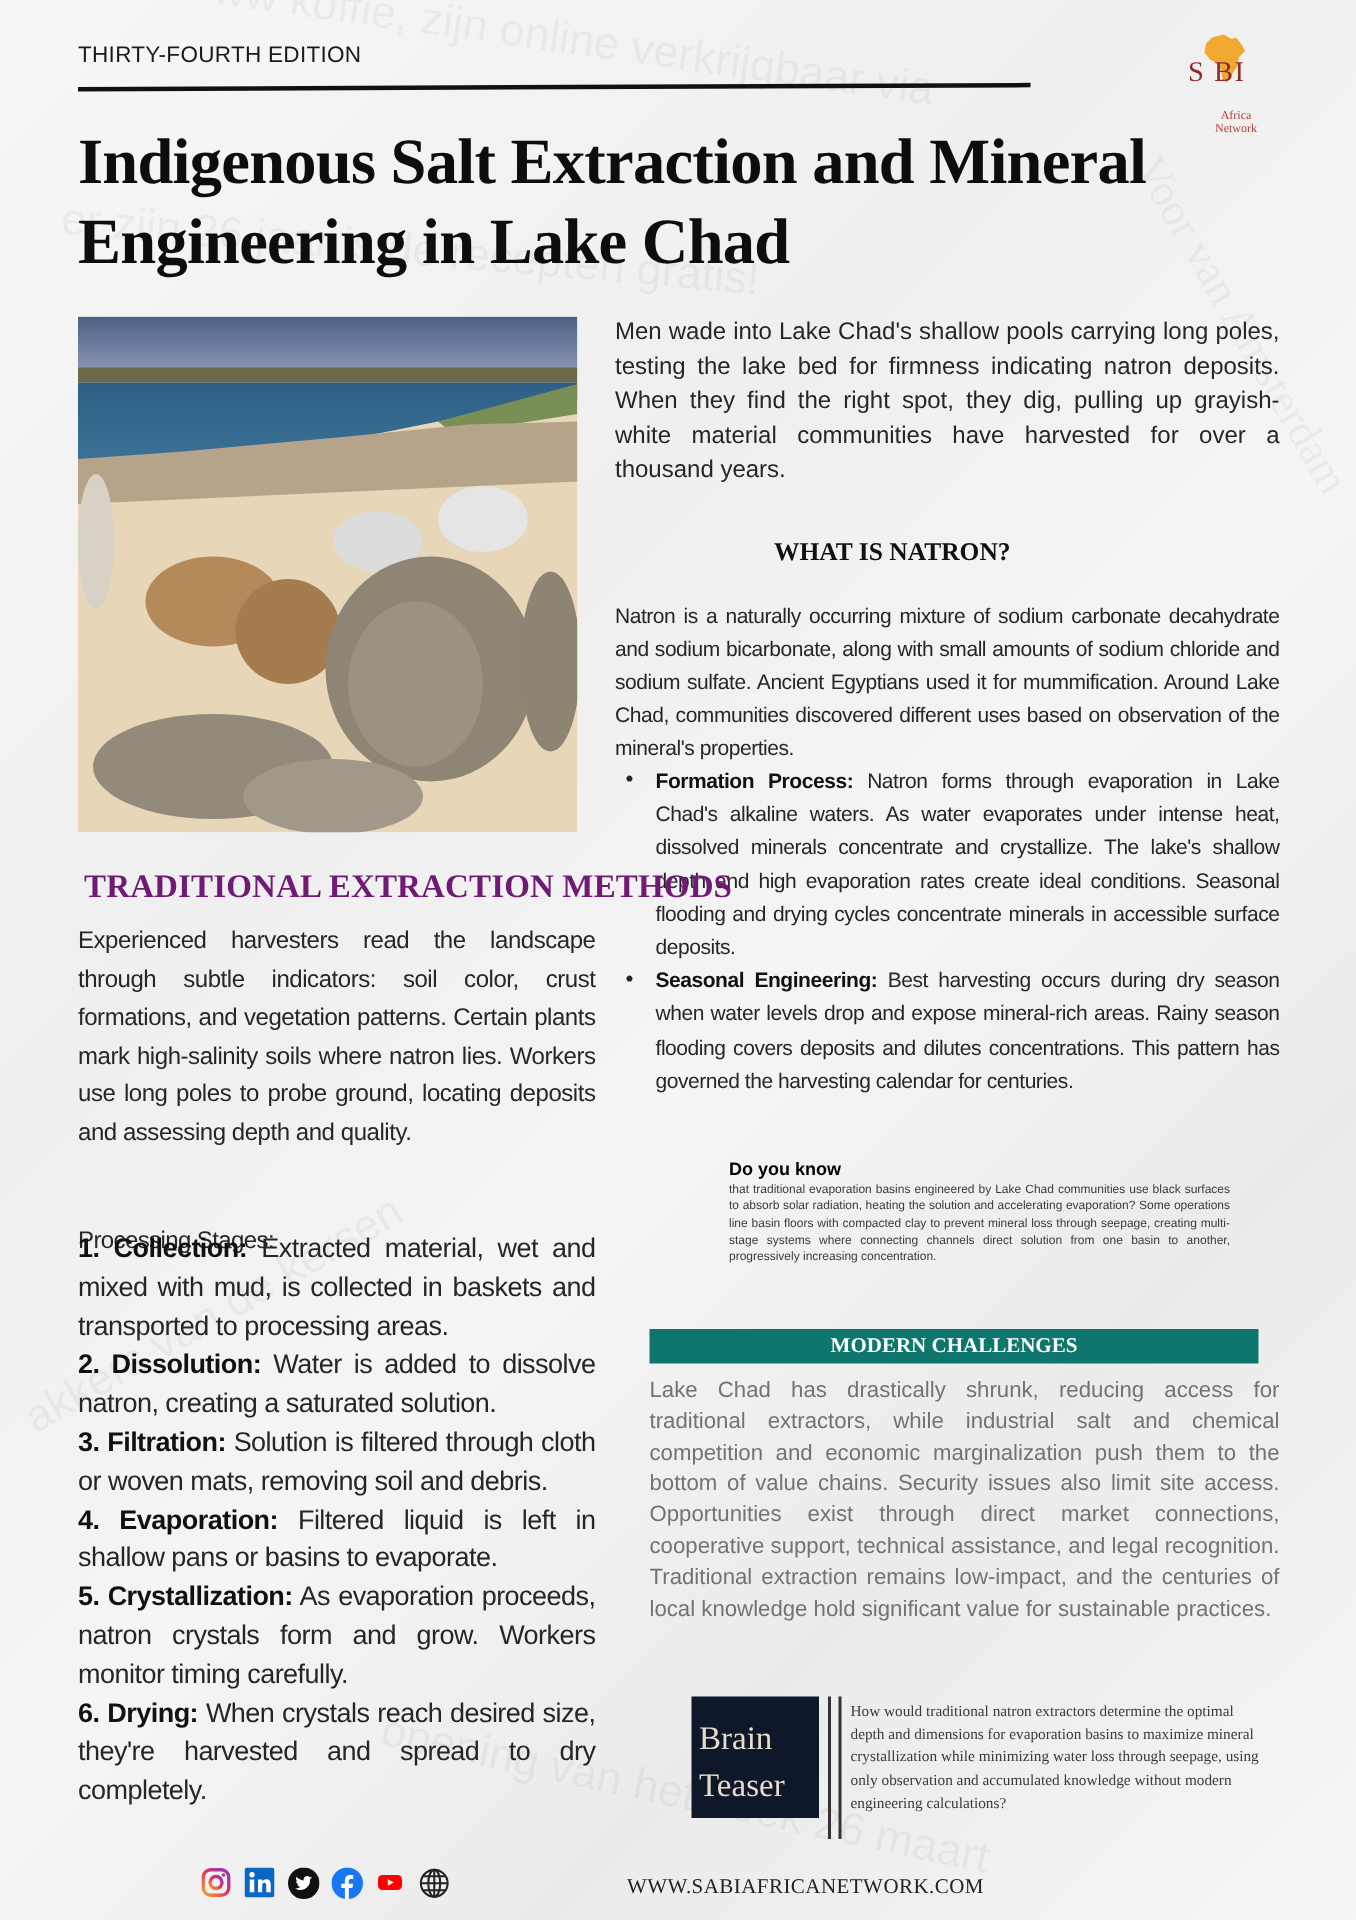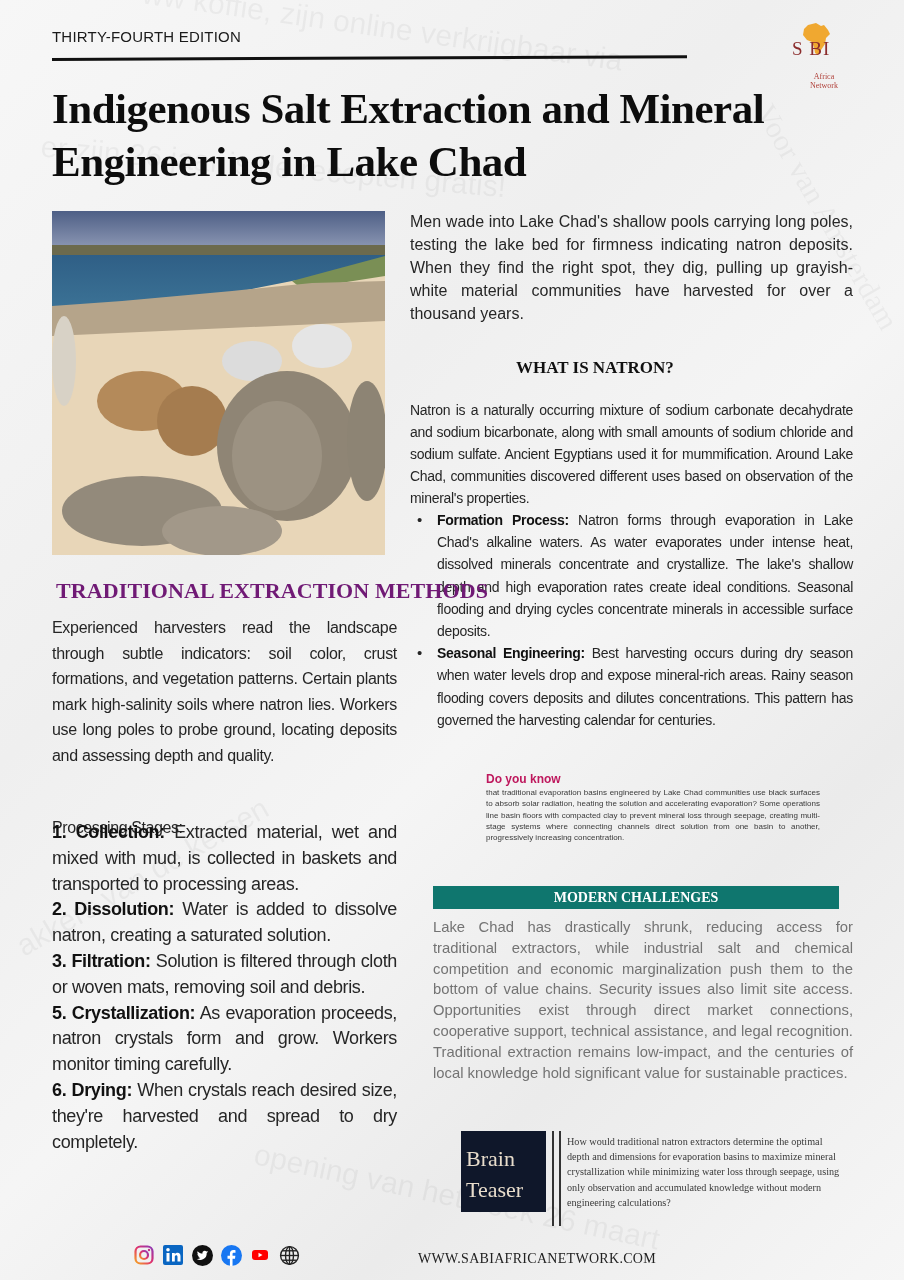--- a/index.html
+++ b/index.html
@@ -23,21 +23,21 @@
   .bullets { position: absolute; left: 437px; top: 509px; width: 416px; margin: 0; padding: 0; list-style: none; font-size: 14px; line-height: 22.2px; text-align: justify; color: #262626; letter-spacing: -0.3px; }
   .bullets li { position: relative; margin: 0 0 0 0; }
   .bullets li::before { content: "•"; position: absolute; left: -20px; top: 0; font-size: 15px; }
   .bullets b { color: #111; }
   .h-trad { position: absolute; left: 56px; top: 578px; font-family: "Liberation Serif", serif; font-weight: bold; font-size: 22px; color: #701a75; letter-spacing: 0.1px; }
   .trad-body { position: absolute; left: 52px; top: 615px; width: 345px; font-size: 16px; line-height: 25.6px; text-align: justify; color: #262626; letter-spacing: -0.3px; }
   .stages-label { position: absolute; left: 52px; top: 795px; font-size: 16px; color: #262626; letter-spacing: -0.4px; margin-top: 24px; }
   .stages { position: absolute; left: 52px; top: 820px; width: 345px; margin: 0; padding: 0; list-style: none; font-size: 18px; line-height: 25.8px; text-align: justify; color: #262626; letter-spacing: -0.35px; }
   .stages li b { color: #111; }
   .dyk { position: absolute; left: 486px; top: 772px; width: 334px; }
-  .dyk-title { font-size: 12px; font-weight: bold; color: #be185d; margin-bottom: 1px; }
+  .dyk-title { font-size: 12px; font-weight: bold; color: #000000; margin-bottom: 1px; }
   .dyk-text { font-size: 8px; line-height: 11.3px; color: #3a3a3a; text-align: justify; }
   .mc-bar { position: absolute; left: 433px; top: 886px; width: 406px; height: 23px; background: #0f766e; color: #fff; text-align: center; font-family: "Liberation Serif", serif; font-weight: bold; font-size: 14px; line-height: 23px; }
   .mc-body { position: absolute; left: 433px; top: 917px; width: 420px; font-size: 14.8px; line-height: 20.8px; text-align: justify; color: #737373; }
   .bt-box { position: absolute; left: 461px; top: 1131px; width: 85px; height: 81px; background: #0f172a; }
   .bt-box span { display: block; font-family: "Liberation Serif", serif; color: #e7dccb; font-size: 22px; line-height: 31px; padding-left: 5px; }
   .bt-box .l1 { margin-top: 12px; }
   .bt-lines { position: absolute; left: 552px; top: 1131px; width: 5px; height: 95px; border-left: 2px solid #333; border-right: 2px solid #333; }
   .bt-text { position: absolute; left: 567px; top: 1134px; width: 275px; font-family: Liberation Serif, serif; font-size: 10.2px; line-height: 15.2px; color: #3a3a3a; }
   .social { position: absolute; left: 133px; top: 1244px; display: flex; gap: 7px; align-items: center; }
   .social .ic { width: 22px; height: 22px; display: inline-flex; align-items: center; justify-content: center; }
@@ -108,20 +108,21 @@
   <li><b>Seasonal Engineering:</b><span> Best harvesting occurs during dry season when water levels drop and expose mineral-rich areas. Rainy season flooding covers deposits and dilutes concentrations. This pattern has governed the harvesting calendar for centuries.</span></li>
 </ul>
 
 <div class="h-trad">TRADITIONAL EXTRACTION METHODS</div>
 <div class="trad-body">Experienced harvesters read the landscape through subtle indicators: soil color, crust formations, and vegetation patterns. Certain plants mark high-salinity soils where natron lies. Workers use long poles to probe ground, locating deposits and assessing depth and quality.</div>
 <div class="stages-label">Processing Stages:</div>
 <ul class="stages">
   <li><b>1. Collection:</b><span> Extracted material, wet and mixed with mud, is collected in baskets and transported to processing areas.</span></li>
   <li><b>2. Dissolution:</b><span> Water is added to dissolve natron, creating a saturated solution.</span></li>
   <li><b>3. Filtration:</b><span> Solution is filtered through cloth or woven mats, removing soil and debris.</span></li>
+  <li><b>4. Evaporation:</b><span> Filtered liquid is left in shallow pans or basins to evaporate.</span></li>
   <li><b>5. Crystallization:</b><span> As evaporation proceeds, natron crystals form and grow. Workers monitor timing carefully.</span></li>
   <li><b>6. Drying:</b><span> When crystals reach desired size, they're harvested and spread to dry completely.</span></li>
 </ul>
 
 <div class="dyk">
   <div class="dyk-title">Do you know</div>
   <div class="dyk-text">that traditional evaporation basins engineered by Lake Chad communities use black surfaces to absorb solar radiation, heating the solution and accelerating evaporation? Some operations line basin floors with compacted clay to prevent mineral loss through seepage, creating multi-stage systems where connecting channels direct solution from one basin to another, progressively increasing concentration.</div>
 </div>
 
 <div class="mc-bar">MODERN CHALLENGES</div>

